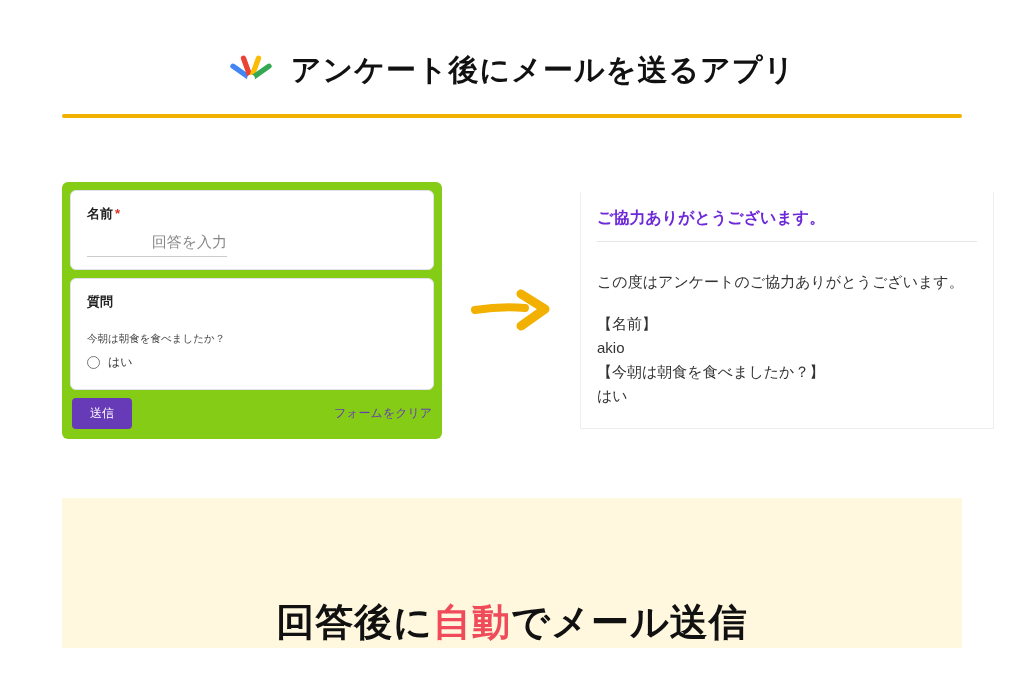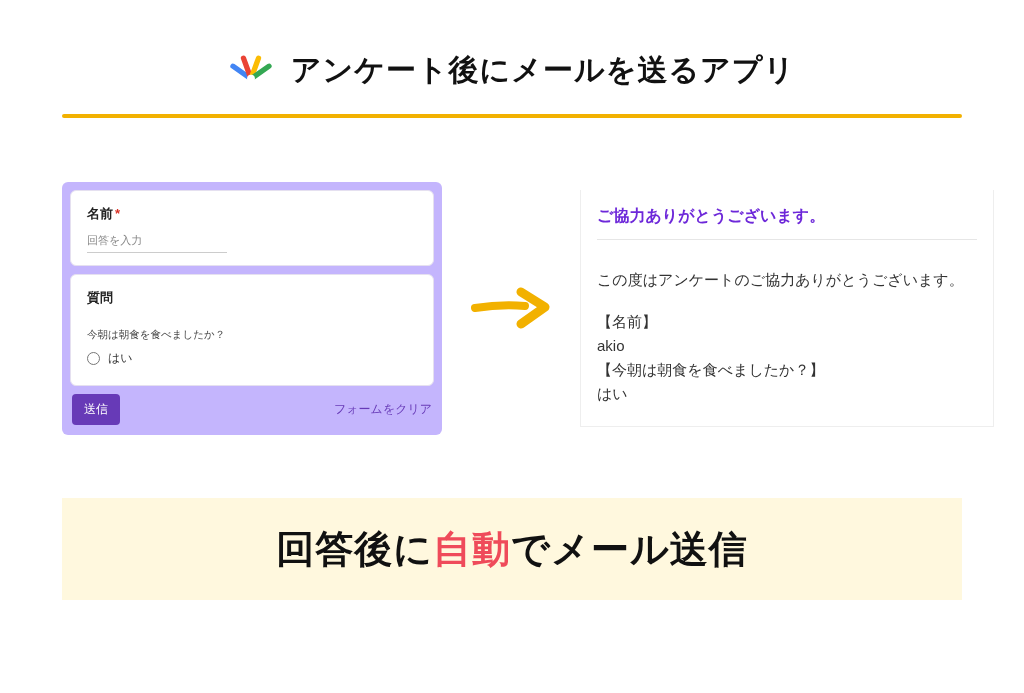--- a/index.html
+++ b/index.html
@@ -36,53 +36,54 @@
     left: 62px;
     right: 30px;
     display: flex;
     align-items: center;
     gap: 24px;
   }
 
   
   .form-wrap {
     width: 380px;
-    background: #c4b5fd;
+    background: #84cc16;
     padding: 8px;
     border-radius: 6px;
   }
   .card {
     background: #fff;
     border-radius: 6px;
     padding: 14px 16px 12px 16px;
     margin-bottom: 8px;
     border: 1px solid #e5e0f0;
   }
   .field-title { font-size: 13px; font-weight: 600; color: #222; margin-bottom: 10px; }
   .req { color: #d93025; margin-left: 2px; }
   .placeholder-line {
-    font-size: 11px;
+    font-size: 15px;
     color: #888;
     border-bottom: 1px solid #ccc;
     width: 140px;
     padding-bottom: 4px;
+    text-align: right;
   }
   .sub { font-size: 10.5px; color: #444; margin-top: 21px; }
   .opts { margin-top: 8px; }
   .opt { display: flex; align-items: center; gap: 8px; font-size: 12px; color: #333; margin: 6px 0; }
   .radio {
     width: 13px; height: 13px; border: 1.5px solid #777; border-radius: 50%;
     display: inline-block;
   }
   .form-footer { display: flex; align-items: center; justify-content: space-between; padding: 0 2px 2px 2px; }
   .submit-btn {
     background: #673ab7;
     color: #fff;
     font-size: 12px;
-    padding: 7px 12px;
+    padding: 7px 18px;
     border-radius: 4px;
     border: none;
     cursor: pointer;
   }
   .clear-link { font-size: 12px; color: #673ab7; cursor: pointer; }
 
   
   .arrow-wrap { width: 90px; display: flex; align-items: center; justify-content: center; }
 
   
@@ -103,24 +104,24 @@
   }
   .email-body div { font-size: 15px; color: #333; line-height: 1.6; }
   .email-body .block { margin-top: 18px; }
 
   
   .banner {
     position: absolute;
     left: 62px;
     right: 62px;
     top: 498px;
-    height: 102px;
+    height: 150px;
     background: #fff8de;
     display: flex;
-    align-items: center;
+    align-items: flex-end;
     justify-content: center;
   }
   .banner-text { font-size: 38px; font-weight: 800; color: #111; letter-spacing: 1px; }
   .banner-text .accent { color: #ef4b5a; }
 </style>
 </head>
 <body>
 
 <div class="header">
   <span class="logo">

